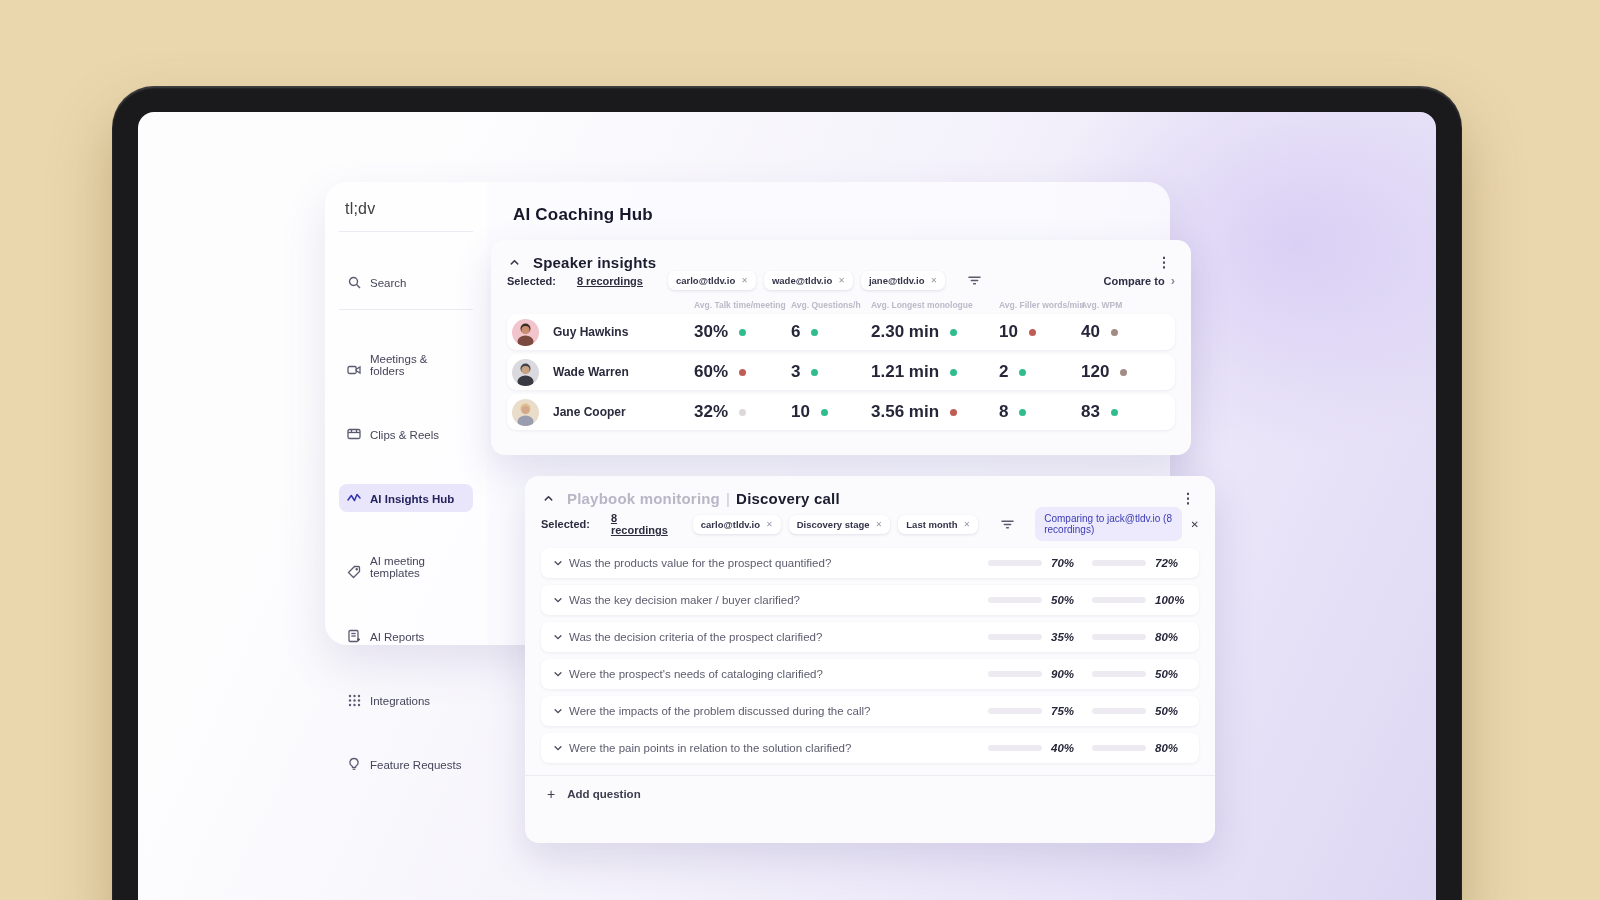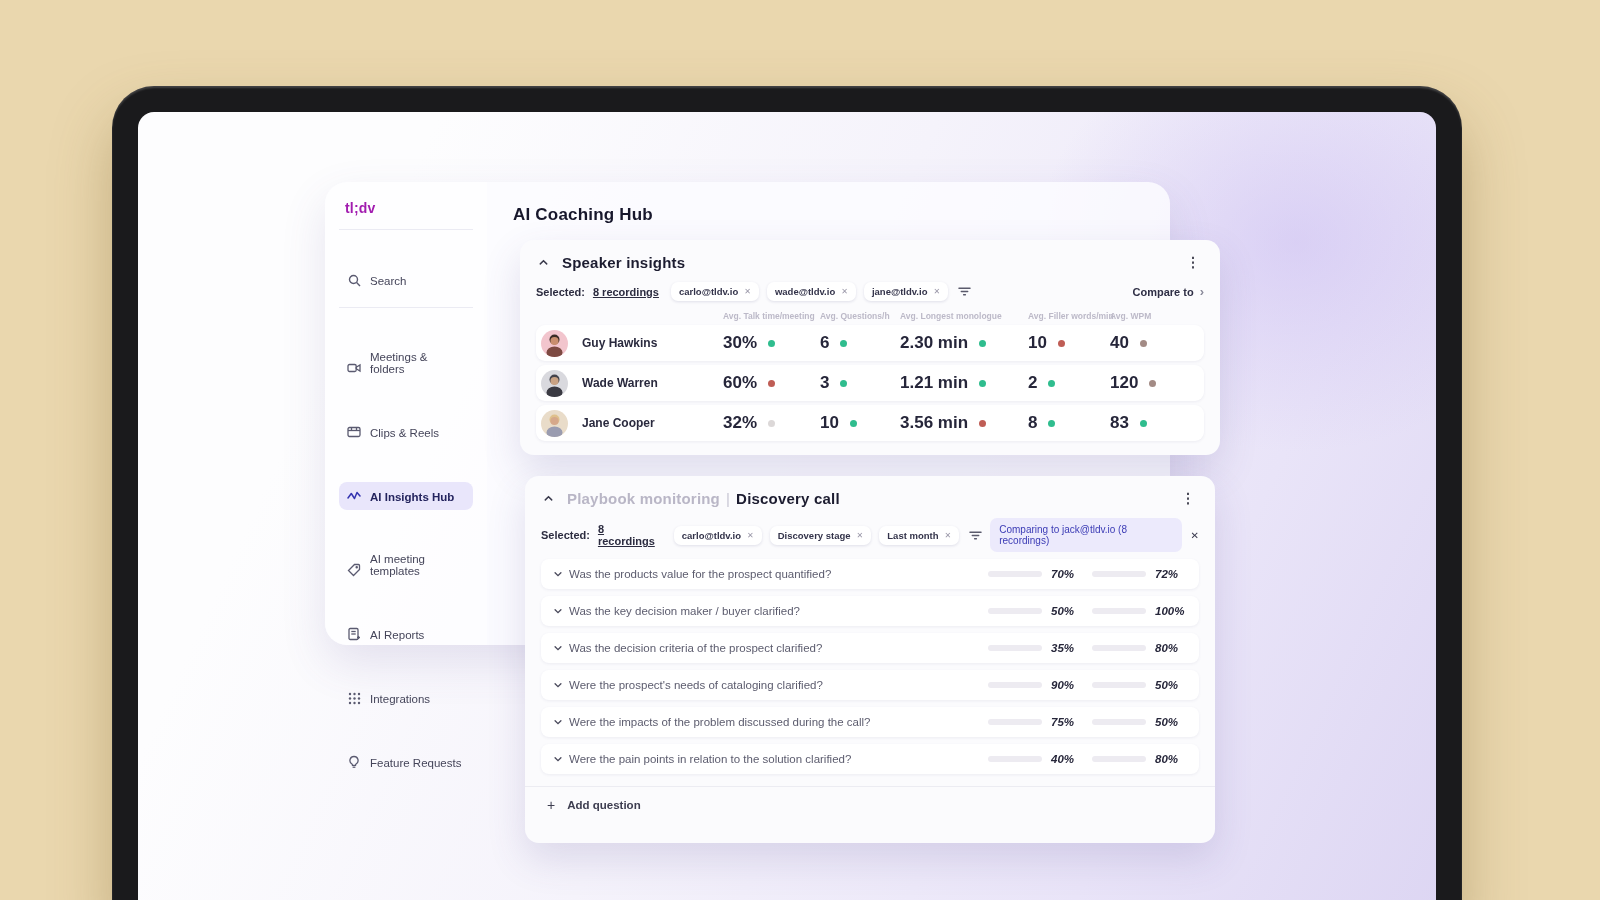--- a/index.html
+++ b/index.html
@@ -15,40 +15,40 @@
     background:linear-gradient(115deg,#fdfdfe 18%,#f5f3fb 48%,#e9e4f8 78%,#ddd6f3 100%); }
   .screen::after { content:""; position:absolute; right:-120px; top:-80px; width:520px; height:420px;
     background:radial-gradient(closest-side, rgba(196,180,240,.45), rgba(196,180,240,0)); }
 
   
   .window { position:absolute; left:325px; top:182px; width:845px; height:463px;
     border-radius:22px; background:rgba(252,252,255,.85);
     box-shadow:0 18px 45px rgba(90,80,150,.14); z-index:2; }
   .sidebar { position:absolute; left:0; top:0; width:162px; height:100%;
     padding:18px 14px; border-radius:22px 0 0 22px; background:rgba(255,255,255,.55); }
-  .logo { font-size:14px; font-weight:700; letter-spacing:.2px; color:#a21caf; padding-left:6px; }
+  .logo { font-size:16px; font-weight:400; letter-spacing:.2px; color:#404040; padding-left:6px; }
   .side-div { height:1px; background:#ebebf3; margin:13px 0; }
   .side-row { display:flex; align-items:flex-end; gap:9px; padding:7px 8px; border-radius:8px;
     font-size:11.5px; color:#45455a; font-weight:500; cursor:pointer;margin-top:36px; }
   .side-row .ic { width:14px; height:14px; flex:0 0 14px; color:#5a5a70; display:flex; align-items:center; justify-content:center; }
   .side-row.active { background:#e9e6fb; color:#24245e; font-weight:700; }
   .side-row.active .ic { color:#3434b0; }
   .page-title { position:absolute; left:188px; top:23px; font-size:17px; font-weight:700; color:#17172c; letter-spacing:.2px; }
 
   
   .card { position:absolute; border-radius:14px; background:#fbfbfd;
     box-shadow:0 16px 38px rgba(80,70,140,.16); z-index:3; padding:13px 16px; }
   .card-head { display:flex; align-items:center; gap:12px; }
   .caret-btn { width:14px; height:14px; display:flex; align-items:center; justify-content:center; color:#3a3a4c; cursor:pointer; }
   .card-title { font-size:15px; font-weight:700; color:#1c1c30; letter-spacing:.2px; }
   .card-title .muted { color:#b9b6c6; font-weight:600; }
   .card-title .pipe { color:#c9c7d4; font-weight:400; margin:0 6px; }
   .kebab { margin-left:auto; color:#4a4a58; font-size:14px; font-weight:700; line-height:1; cursor:pointer; padding:2px 4px; }
 
-  .filter-row { display:flex; align-items:center; gap:8px; margin-top:11px; }
+  .filter-row { display:flex; align-items:center; gap:21px; margin-top:0; }
   .sel-label { font-size:11px; font-weight:600; color:#2c2c40; }
   .sel-link { font-size:11px; font-weight:600; color:#2c2c40; text-decoration:underline; cursor:pointer; margin-right:4px; }
   .chip { display:inline-flex; align-items:center; gap:6px; background:#fff; border-radius:7px;
     padding:4px 8px; font-size:9.5px; font-weight:700; color:#33334a;
     box-shadow:0 1px 3px rgba(60,60,110,.14); cursor:pointer; white-space:nowrap; }
   .chip .x { color:#9a97a8; font-size:8px; font-weight:400; cursor:pointer; }
   .funnel { color:#5a5a6c; margin-left:2px; cursor:pointer; display:flex; }
   .compare-btn { margin-left:auto; display:flex; align-items:center; gap:6px;
     font-size:11px; font-weight:600; color:#2e2e45; cursor:pointer; }
   .compare-btn .chev { color:#8a8a9a; font-size:13px; }
@@ -182,21 +182,21 @@
               <line x1="5.6" y1="12.2" x2="8.4" y2="12.2"></line>
             </svg>
           </span>
           <span>Feature Requests</span>
         </div>
       </nav>
   </div>
   <div class="page-title">AI Coaching Hub</div>
 </div>
 
-<div class="card" style="left:520px; top:240px; width:700px; height:215px;">
+<div class="card" style="left:491px; top:240px; width:700px; height:215px;">
   <div class="card-head">
     <span class="caret-btn">
       <svg width="11" height="11" viewBox="0 0 12 12" fill="none" stroke="currentColor" stroke-width="1.6" stroke-linecap="round">
           <polyline points="2.5,7.5 6,4 9.5,7.5"></polyline>
         </svg>
     </span>
     <span class="card-title">Speaker insights</span>
     <span class="kebab">⋮</span>
   </div>
   <div class="filter-row">

